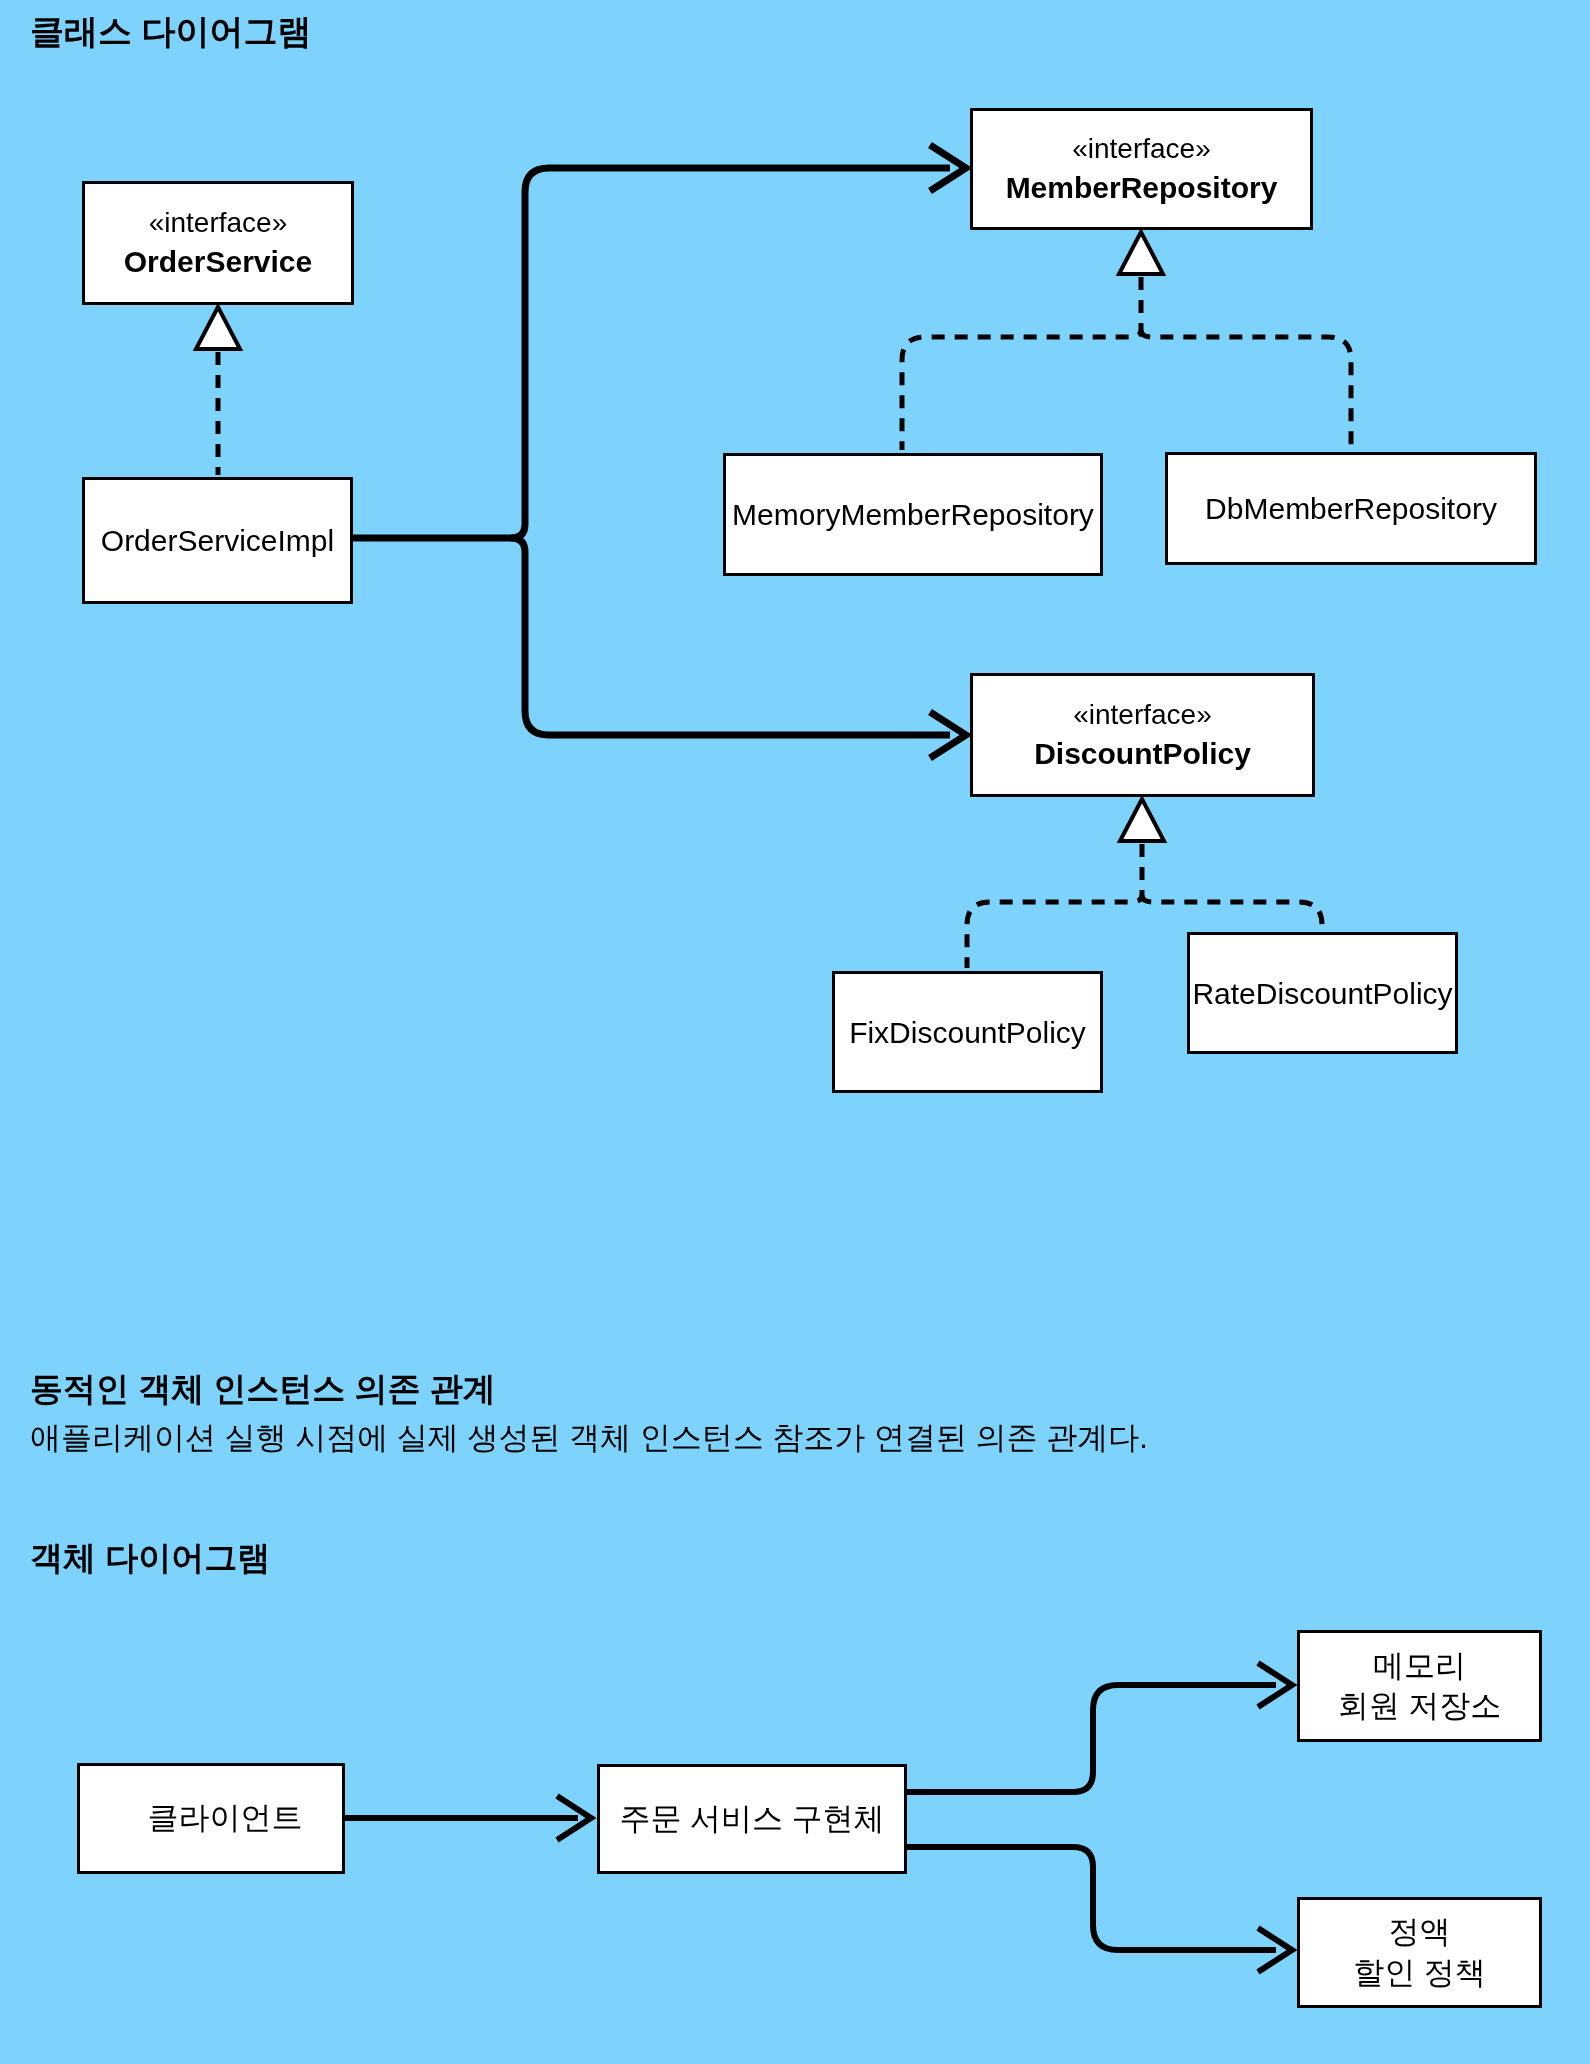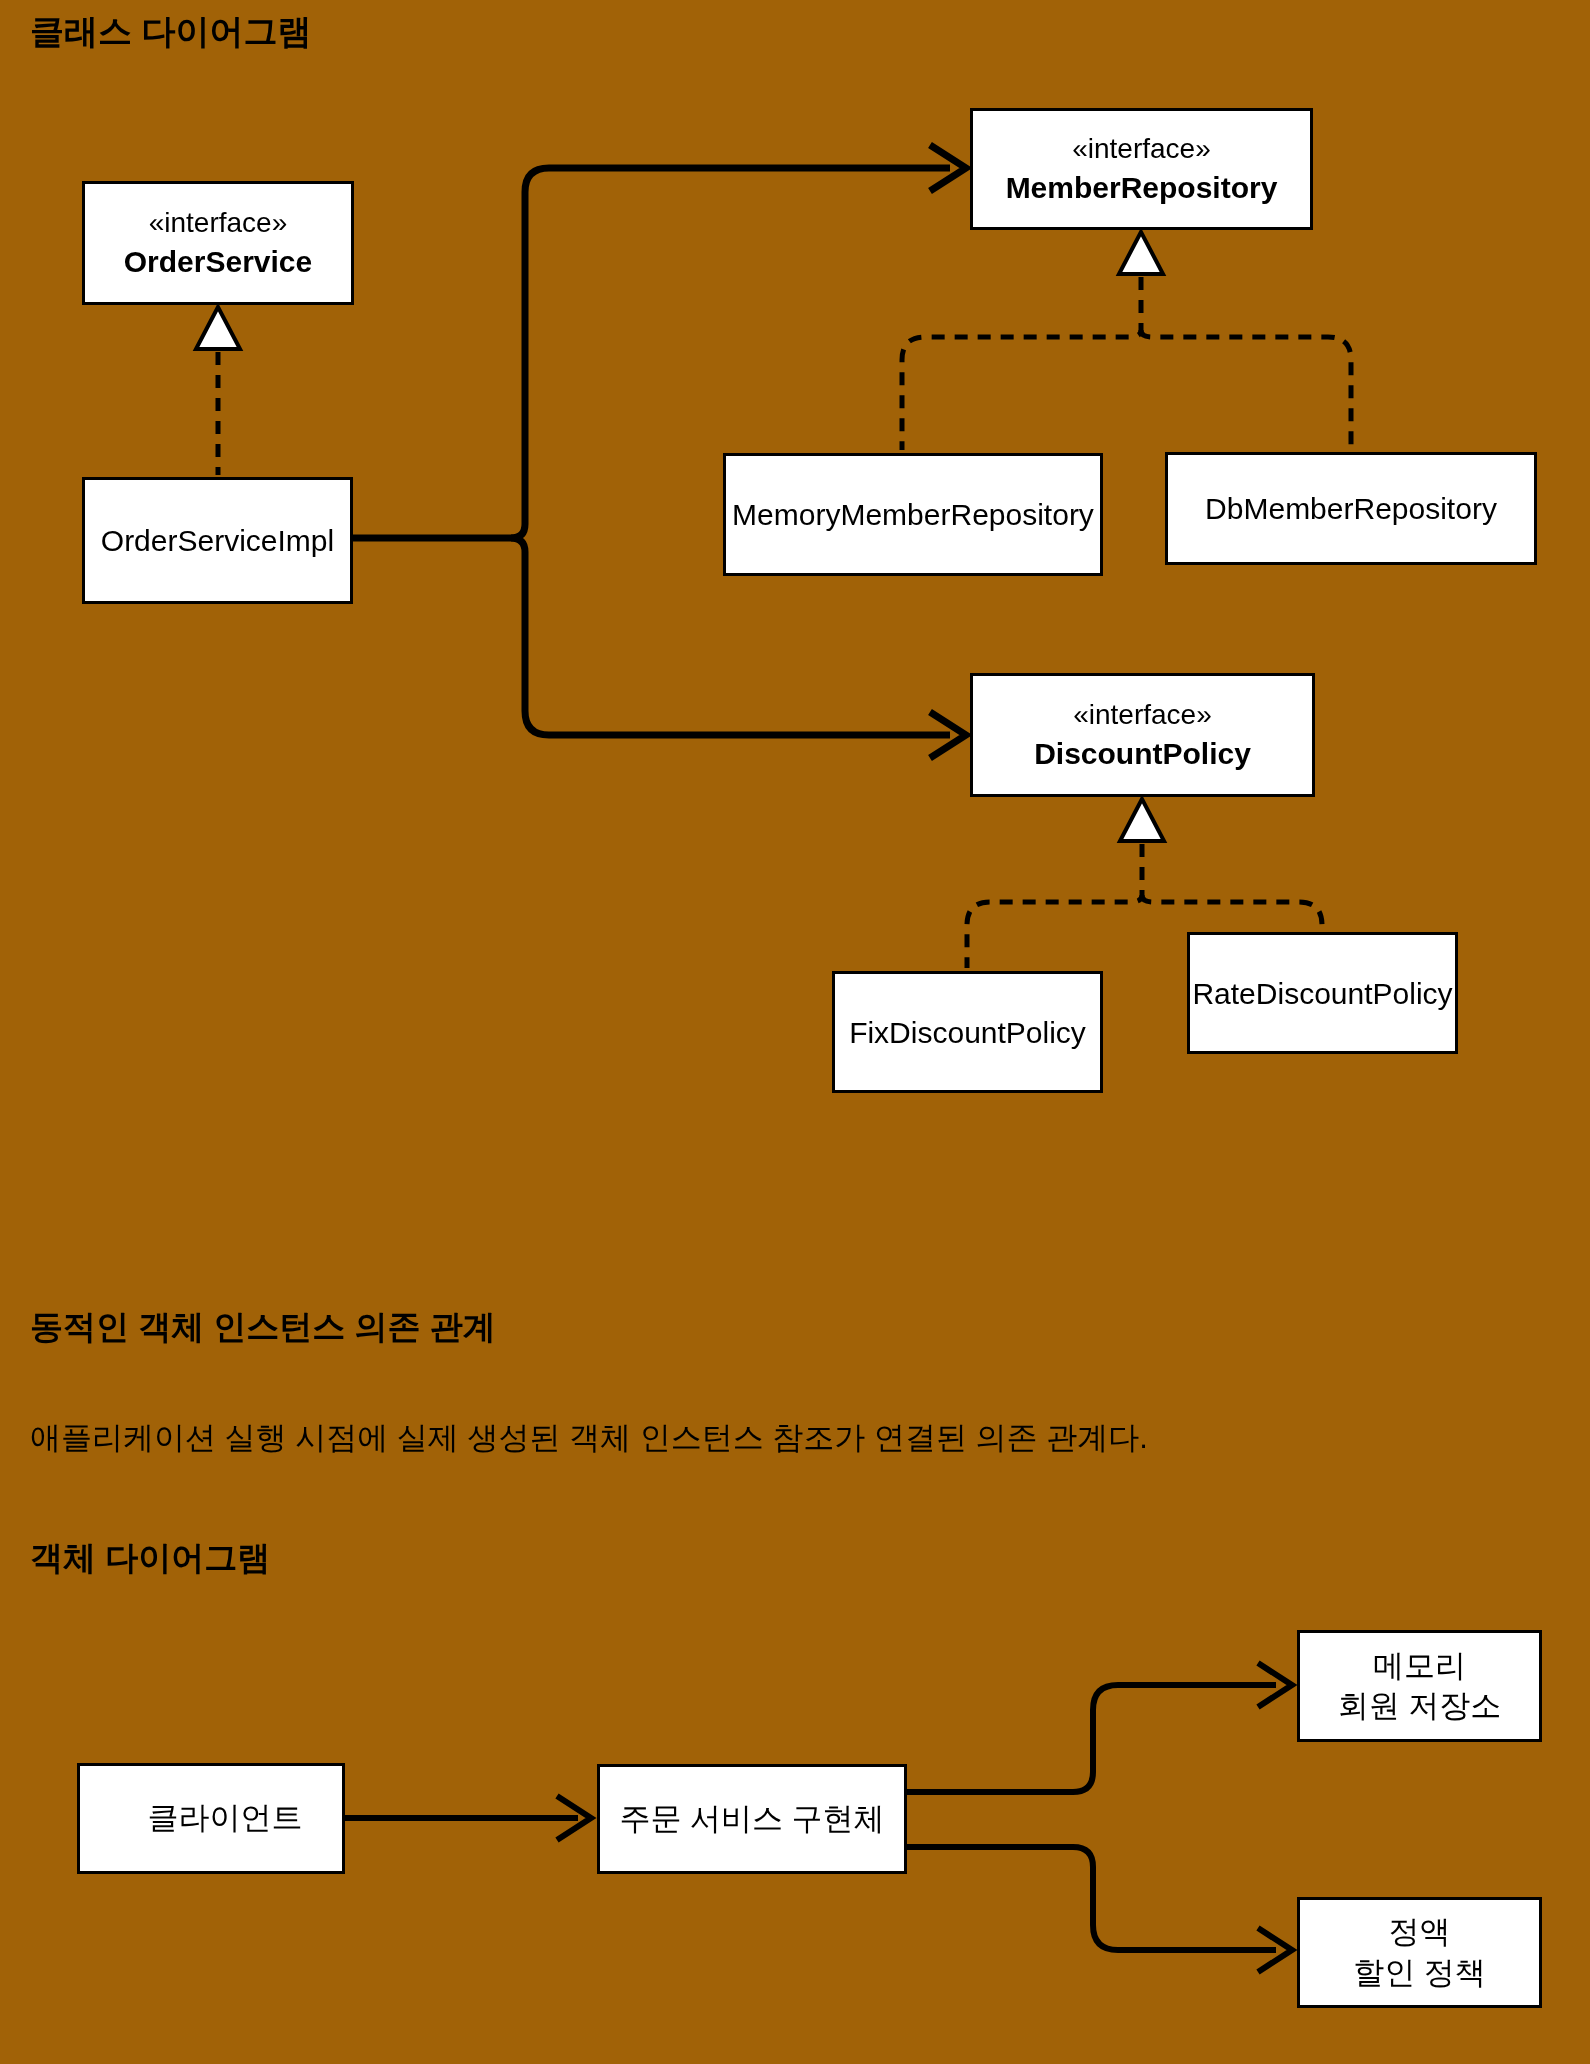--- a/index.html
+++ b/index.html
@@ -1,19 +1,19 @@
 <!DOCTYPE html>
 <html><head>
 <meta charset="utf-8">
 <style>
   html,body{margin:0;padding:0;background:#ffffff;}
   #canvas{
     position:relative;
     width:1590px;height:2064px;
-    background:#a16207;
+    background:#7dd3fc;
     font-family:"Liberation Sans","DejaVu Sans",sans-serif;
     color:#000000;
     overflow:hidden;
   }
   #connector-layer{position:absolute;left:0;top:0;z-index:0;}
   .heading{
     position:absolute;left:30px;
     font-weight:bold;font-size:34px;line-height:1.25;
     white-space:nowrap;z-index:2;
   }
@@ -63,21 +63,21 @@
 
     <path d="M 907 1792 L 1073 1792 Q 1093 1792 1093 1772 L 1093 1710 Q 1093 1685 1118 1685 L 1276 1685" fill="none" stroke="#000" stroke-width="6"></path>
     <polyline points="1258,1663 1292,1685 1258,1707" fill="none" stroke="#000" stroke-width="6"></polyline>
 
     <path d="M 907 1847 L 1073 1847 Q 1093 1847 1093 1867 L 1093 1925 Q 1093 1950 1118 1950 L 1276 1950" fill="none" stroke="#000" stroke-width="6"></path>
     <polyline points="1258,1928 1292,1950 1258,1972" fill="none" stroke="#000" stroke-width="6"></polyline>
   </svg>
 
   <div class="heading" style="top:10px;">클래스 다이어그램</div>
 
-  <div class="heading" style="top:1306px;font-size:33px;">동적인 객체 인스턴스 의존 관계</div>
+  <div class="heading" style="top:1368px;font-size:33px;">동적인 객체 인스턴스 의존 관계</div>
 
   <div class="paragraph" style="top:1419px;">애플리케이션 실행 시점에 실제 생성된 객체 인스턴스 참조가 연결된 의존 관계다.</div>
 
   <div class="heading" style="top:1537px;font-size:33px;">객체 다이어그램</div>
 
   <div class="uml-box" style="left:82px;top:181px;width:272px;height:124px;">
     <span class="stereotype">«interface»</span>
     <span class="iface-name">OrderService</span>
   </div>
 

